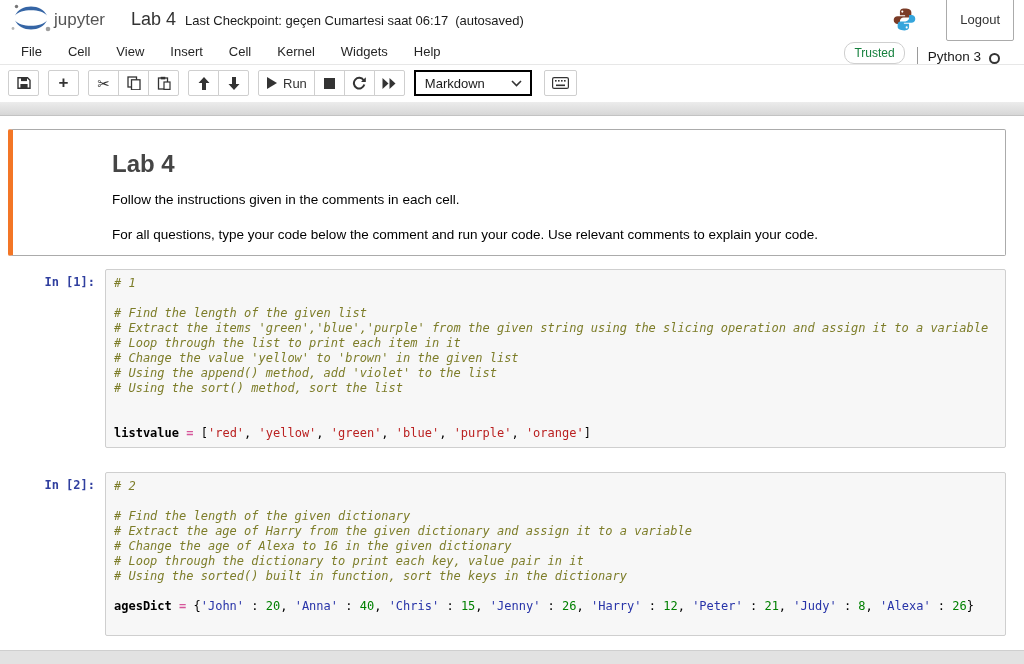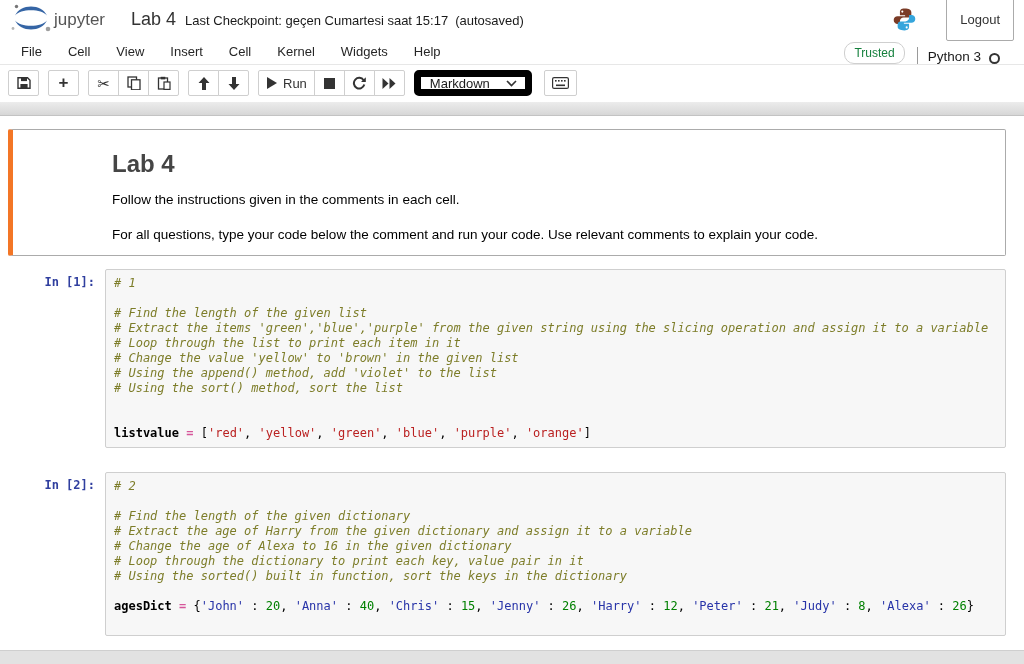--- a/index.html
+++ b/index.html
@@ -40,21 +40,21 @@
   .tbtn {
     height:26px; min-width:31px; padding:0 7px;
     background:#fff; border:1px solid #cfcfcf; border-radius:2px;
     display:inline-flex; align-items:center; justify-content:center;
     color:#333; font-size:13px; cursor:pointer;
   }
   .btn-group .tbtn + .tbtn { margin-left:-1px; border-top-left-radius:0; border-bottom-left-radius:0; }
   .btn-group .tbtn:not(:last-child) { border-top-right-radius:0; border-bottom-right-radius:0; }
   .run-label { margin-left:6px; }
   .celltype {
-    height:26px; width:118px; border:7px solid #000000; border-radius:5px; background:#fff;
+    height:26px; width:118px; border:2px solid #000000; border-radius:0; background:#fff;
     display:inline-flex; align-items:center; justify-content:space-between;
     font-size:13px; color:#1a1a1a; padding:0 8px 0 9px; margin-right:12px; cursor:pointer;
   }
   .ticon { display:block; }
   .scissors { font-size:15px; line-height:1; }
   .plus { font-size:17px; font-weight:bold; line-height:1; padding-bottom:2px; }
 
   
   #header-band { height:14px; background:linear-gradient(#ececec,#d7d7d7); border-bottom:1px solid #c3c3c3; }
 
@@ -101,21 +101,21 @@
         <path d="M7 18.5 C10 24.5 16 27.5 23 27.5 C30 27.5 36 24.5 39 18.5 C36 22 30 23.8 23 23.8 C16 23.8 10 22 7 18.5 Z" fill="#3565A5"></path>
         <circle cx="8.5" cy="4.5" r="1.7" fill="#767677"></circle>
         <circle cx="40" cy="27" r="2.3" fill="#9e9e9e"></circle>
         <circle cx="5" cy="26.5" r="1.4" fill="#b5b5b5"></circle>
       </svg>
     </span>
     <span class="logo-text">jupyter</span>
   </div>
   <div class="title-wrap">
     <span class="nb-title">Lab 4</span>
-    <span class="checkpoint">Last Checkpoint: geçen Cumartesi saat 15:17</span>
+    <span class="checkpoint">Last Checkpoint: geçen Cumartesi saat 06:17</span>
     <span class="autosaved">(autosaved)</span>
   </div>
   <div class="header-spacer"></div>
   <div class="pylogo">
     <svg width="27" height="27" viewBox="0 0 26 26">
       <path fill="#7A3B26" d="M13 2.5 C9.6 2.5 8.6 4 8.6 6 V8.8 H13.6 V9.8 H6.3 C4.2 9.8 2.6 11.4 2.6 13.5 C2.6 15.8 4.2 17.3 6.3 17.3 H8.6 V14.6 C8.6 12.6 10.2 11.1 12.2 11.1 H16.7 C18.4 11.1 19.6 9.9 19.6 8.2 V6 C19.6 4 17.6 2.5 13 2.5 Z"></path>
       <circle cx="10.9" cy="5.4" r="1" fill="#fff"></circle>
       <path fill="#35A5DC" d="M13 23.5 C16.4 23.5 17.4 22 17.4 20 V17.2 H12.4 V16.2 H19.7 C21.8 16.2 23.4 14.6 23.4 12.5 C23.4 10.2 21.8 8.7 19.7 8.7 H17.4 V11.4 C17.4 13.4 15.8 14.9 13.8 14.9 H9.3 C7.6 14.9 6.4 16.1 6.4 17.8 V20 C6.4 22 8.4 23.5 13 23.5 Z"></path>
       <circle cx="15.1" cy="20.6" r="1" fill="#fff"></circle>
     </svg>

